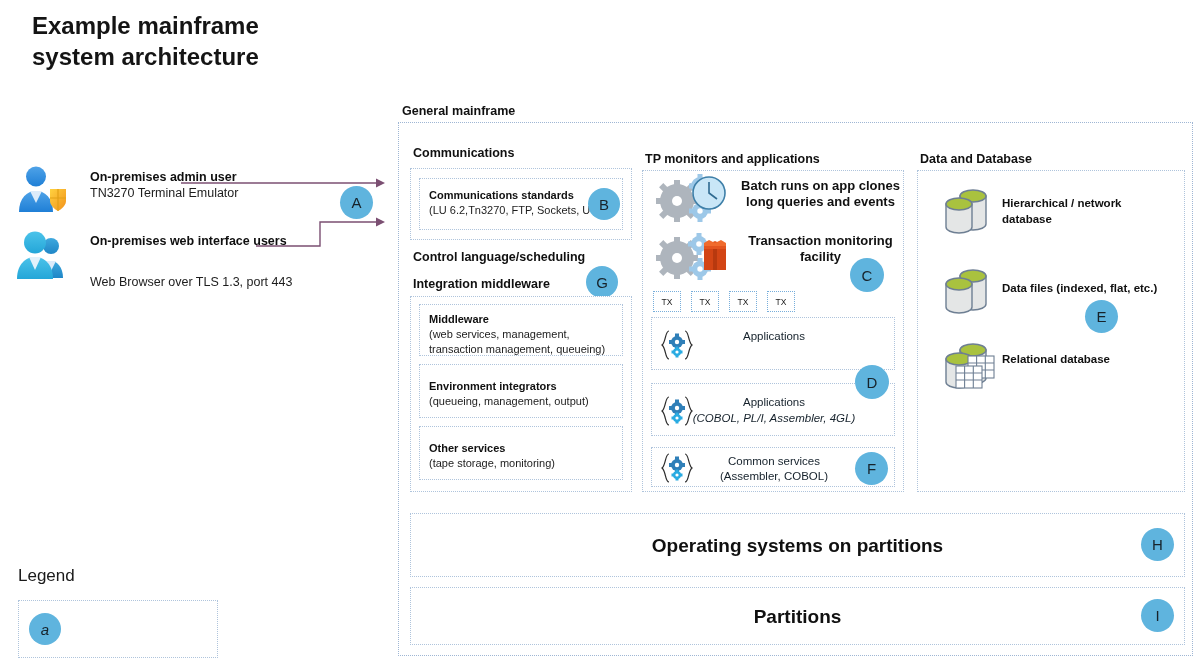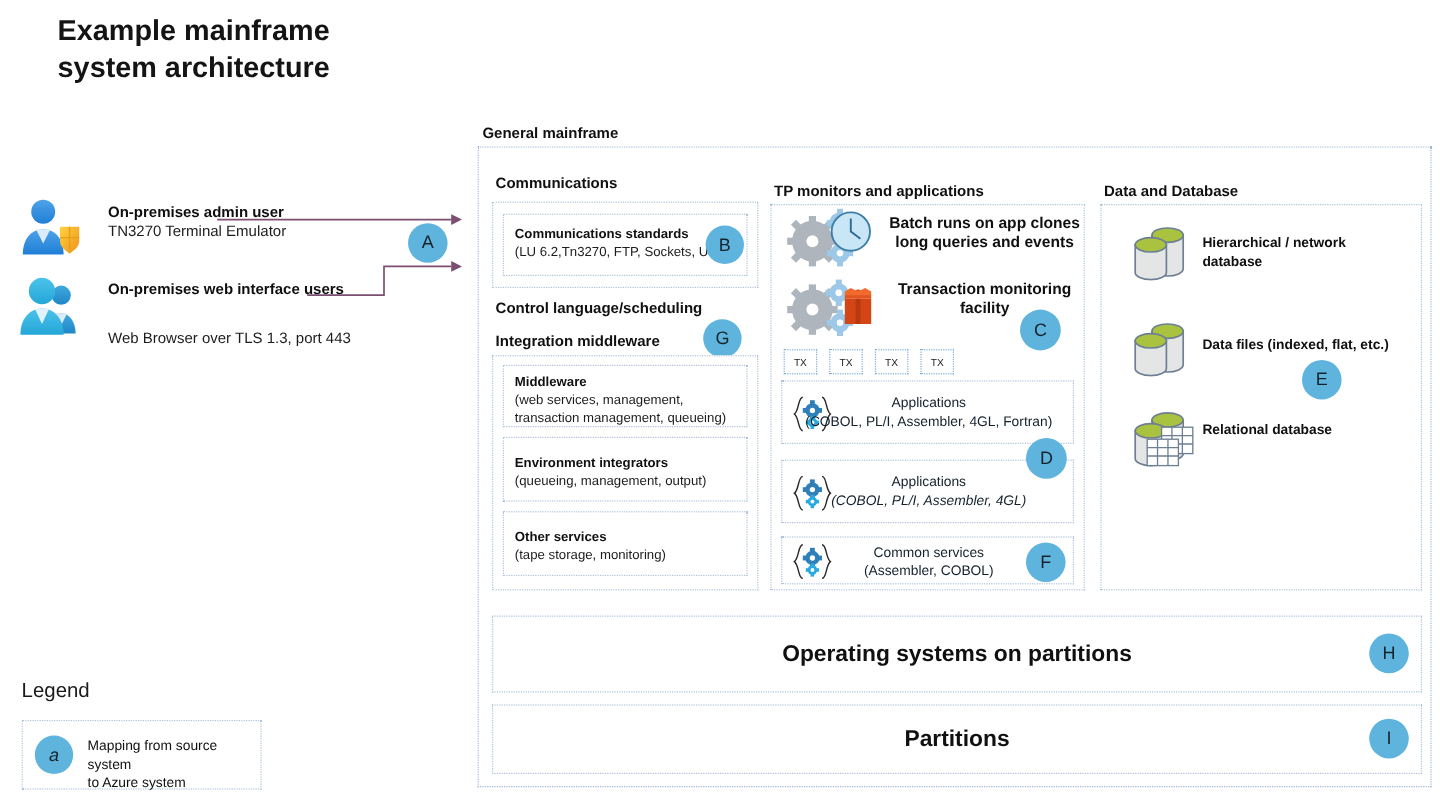--- a/index.html
+++ b/index.html
@@ -8,21 +8,21 @@
     background:#ffffff;
     font-family:"Liberation Sans", sans-serif;
     color:#1a1a1a;
     position:relative;
     overflow:hidden;
   }
   .abs{position:absolute;}
 
   
   #title{
-    left:48px;top:10px;width:360px;
+    left:32px;top:10px;width:360px;
     font-size:24px;font-weight:bold;line-height:1.3;
     color:#141414;
   }
   .user-name{font-size:12.5px;font-weight:bold;color:#0f0f0f;line-height:1.35;}
   .user-sub{font-size:12.5px;font-weight:normal;color:#1c1c1c;line-height:1.35;}
 
   
   .conn{stroke:#7B4F72;stroke-width:1.4;fill:none;}
 
   
@@ -292,21 +292,20 @@
         <circle cx="17" cy="22" r="4"></circle>
         <rect x="15.5" y="16.5" width="3" height="3"></rect>
           <rect x="15.5" y="24.5" width="3" height="3"></rect>
         <rect x="11.5" y="20.5" width="3" height="3"></rect>
           <rect x="19.5" y="20.5" width="3" height="3"></rect>
       </g>
       <circle cx="17" cy="22" r="1.6" fill="#ffffff"></circle>
     </svg>
   </div>
   <div class="app-label abs" style="left:0;top:11px;width:244px;">Applications</div>
-  <div class="app-label abs" style="left:0;top:27px;width:244px;">(COBOL, PL/I, Assembler, 4GL, Fortran)</div>
 </div>
 
 <div class="abs dbox-lite" style="left:651px;top:383px;width:244px;height:53px;">
   <div class="abs" style="left:8px;top:12px;width:34px;height:30px;">
     <svg width="34" height="30" viewBox="0 0 34 30">
       <path d="M9 1 C5 1 6 12 2 15 C6 18 5 29 9 29" stroke="#2A2A2A" stroke-width="1.2" fill="none"></path>
       <path d="M25 1 C29 1 28 12 32 15 C28 18 29 29 25 29" stroke="#2A2A2A" stroke-width="1.2" fill="none"></path>
       <g fill="#2F7FB8">
         <circle cx="17" cy="12" r="6"></circle>
         <rect x="15" y="3.5" width="4" height="4"></rect>
@@ -428,17 +427,13 @@
 </div>
 <div class="abs badge" style="left:1141px;top:599px;width:33px;height:33px;">
   <span>I</span>
 </div>
 
 <div class="abs" id="legend-title" style="left:18px;top:566px;">Legend</div>
 <div class="abs dbox-lite" style="left:18px;top:600px;width:200px;height:58px;">
   <div class="abs badge legend-badge" style="left:10px;top:12px;width:32px;height:32px;">
     <span>a</span>
   </div>
-  <div class="abs legend-text" style="left:54px;top:14px;width:142px;">
-    <div>Mapping from source  system</div>
-    <div>to Azure system</div>
-  </div>
 </div>
 
 </body></html>

